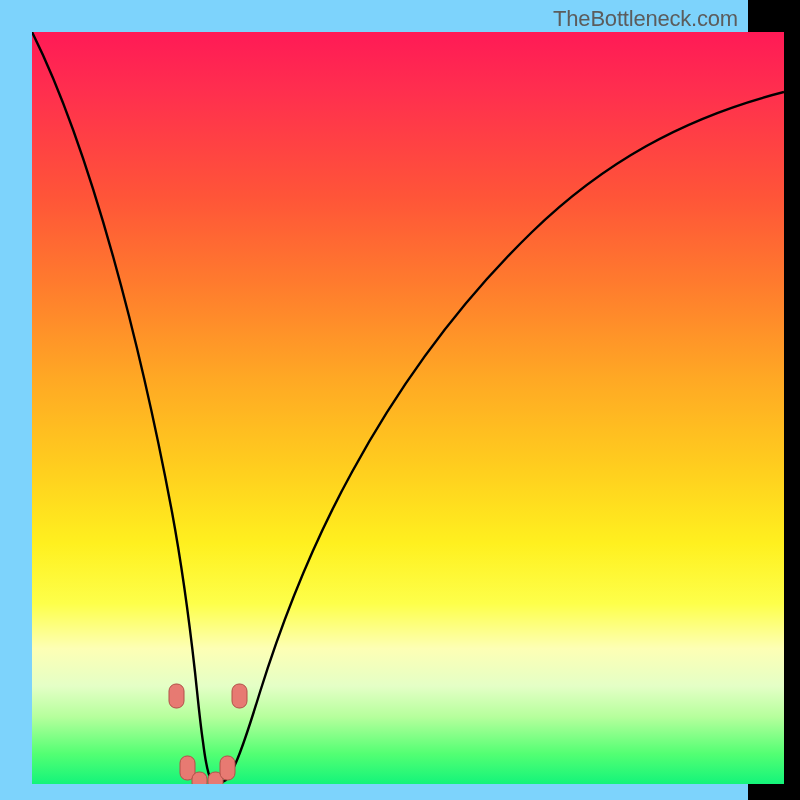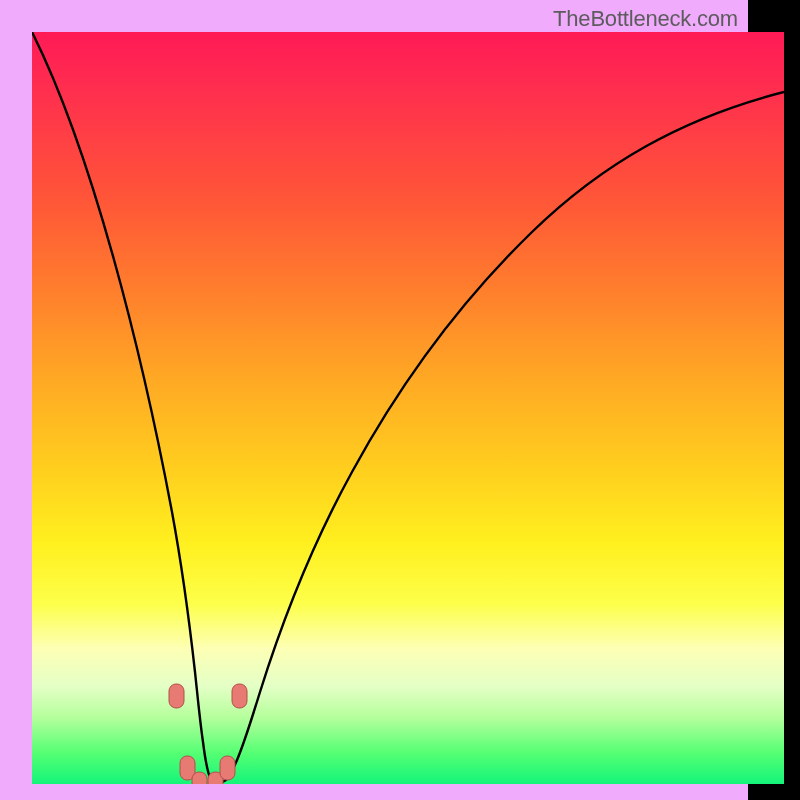--- a/index.html
+++ b/index.html
@@ -8,21 +8,21 @@
     width: 800px;
     height: 800px;
     background: #000;
     overflow: hidden;
     font-family: Arial, Helvetica, sans-serif;
   }
   .stage {
     position: relative;
     width: 748px;
     height: 800px;
-    background: #f0abfc;
+    background: #7dd3fc;
   }
   .plot {
     position: absolute;
     left: 32px;
     top: 32px;
     width: 752px;
     height: 752px;
     overflow: hidden;
   }
   .gradient {

